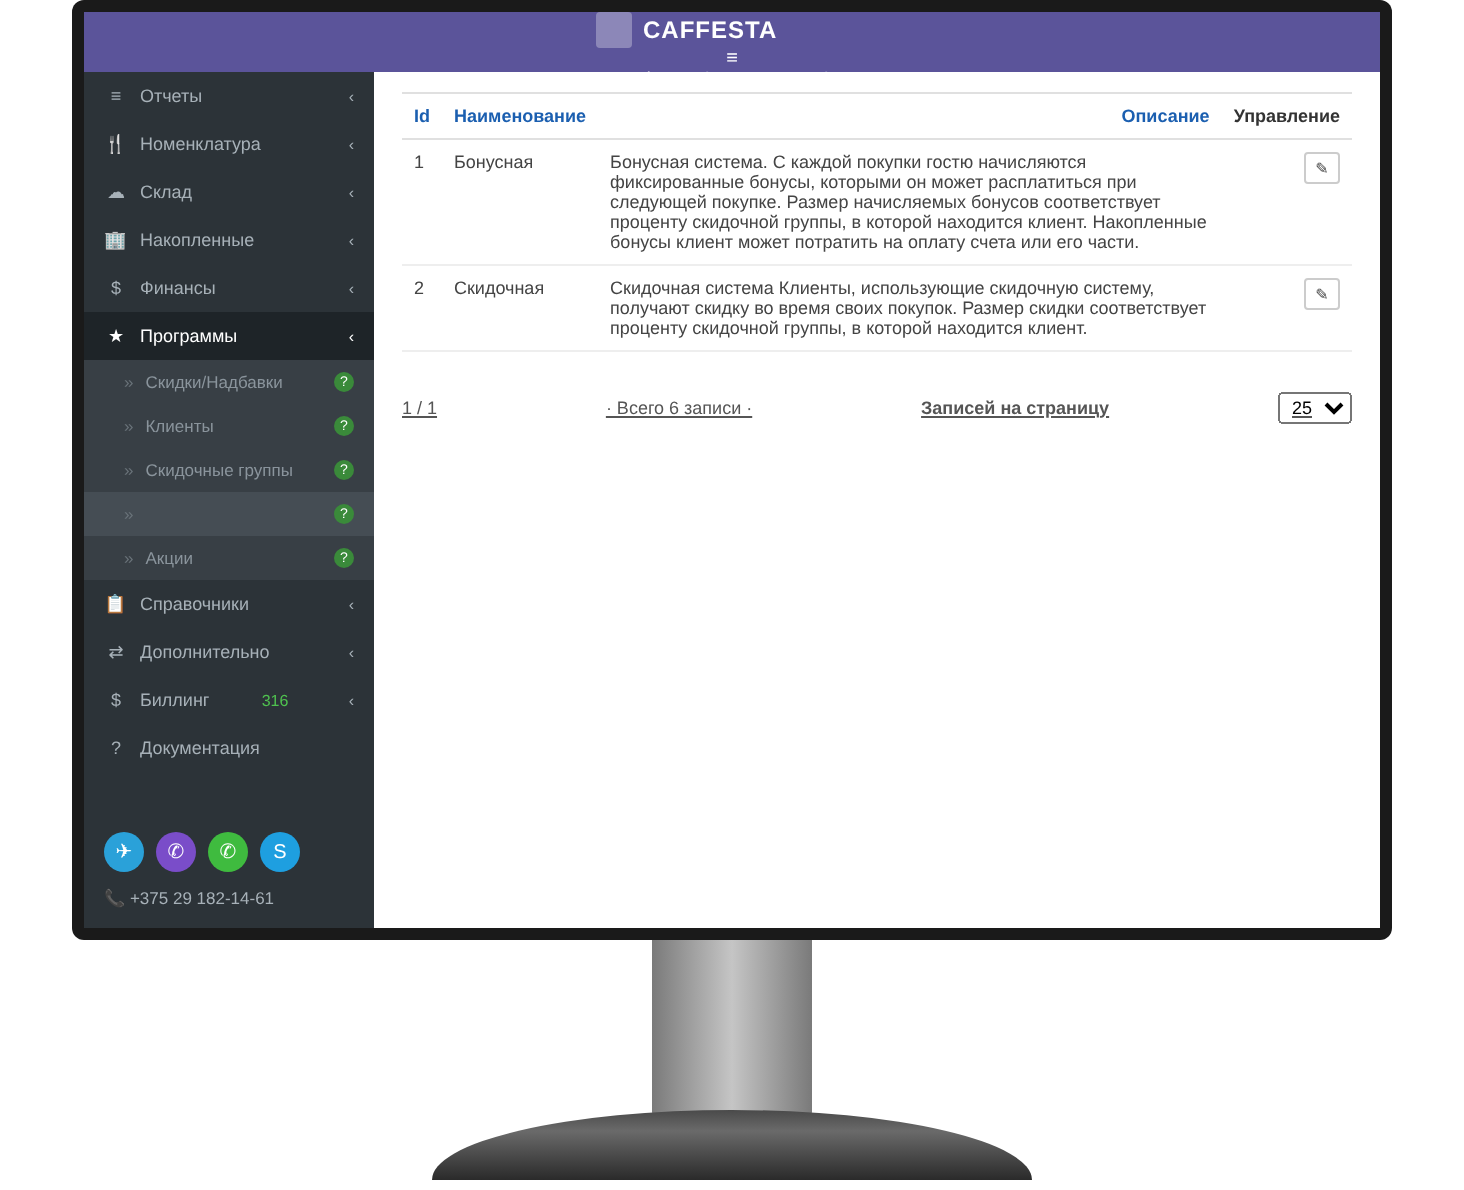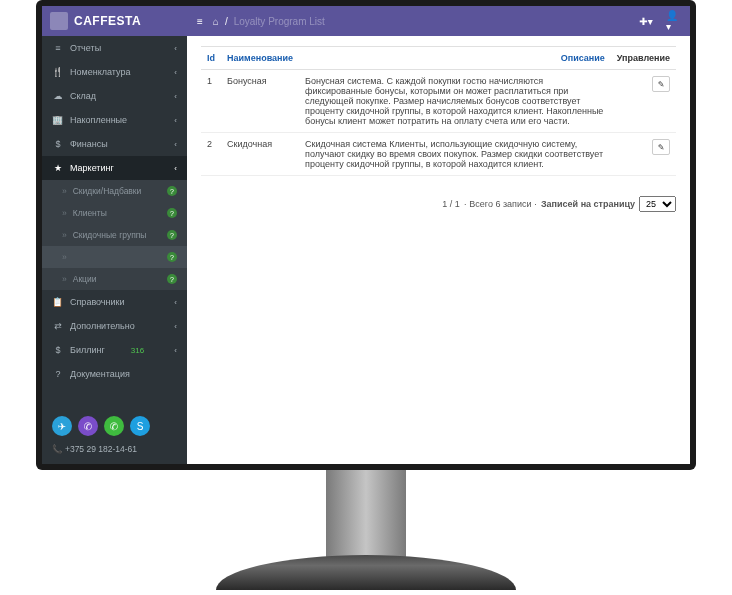--- a/index.html
+++ b/index.html
@@ -28,21 +28,21 @@
   }
   .stand-base {
     width: 300px; height: 35px; margin-top: -5px;
     background: linear-gradient(180deg, #4a4a4a 0%, #6a6a6a 30%, #2a2a2a 100%);
     border-radius: 50% / 100% 100% 0 0;
   }
   
   
   .topbar {
     height: 30px; background: #5b549a; display: flex; align-items: center;
-    color: #fff; font-size: 10px; padding: 0 8px;
+    color: #fff; font-size: 10px; padding: 0 8px; flex-direction: column;
   }
   .logo-area { display: flex; align-items: center; width: 137px; }
   .logo-icon { width: 18px; height: 18px; background: rgba(255,255,255,0.3); margin-right: 6px; border-radius: 2px; }
   .brand { font-weight: bold; font-size: 12px; letter-spacing: 0.5px; }
   .hamburger { margin: 0 10px; cursor: pointer; }
   .breadcrumb-area { display: flex; align-items: center; gap: 6px; color: rgba(255,255,255,0.9); }
   .breadcrumb-faded { color: rgba(255,255,255,0.35); }
   .topbar-right { margin-left: auto; display: flex; gap: 12px; align-items: center; }
   .top-icon { width: 16px; height: 16px; display:flex; align-items:center; justify-content:center; cursor:pointer; }
   
@@ -92,21 +92,21 @@
   }
   .data-table th.right { text-align:left; color:#333; }
   .data-table td { padding: 6px 6px; vertical-align: top; color:#444; border-bottom:1px solid #eee; }
   .edit-btn {
     width: 18px; height: 16px; border:1px solid #ccc; background:#fff;
     display:inline-flex; align-items:center; justify-content:center;
     font-size:8px; cursor:pointer; border-radius:2px;
   }
   .pager {
     margin-top: 20px; text-align: right; font-size: 9px; color:#555;
-    display:flex; justify-content:flex-end; align-items:center; gap:4px;
+    display:flex; justify-content:space-between; align-items:center; gap:4px;text-decoration:underline;
   }
   .pager select { font-size:9px; padding:1px 2px; }
 </style>
 </head>
 <body>
 
 <div class="monitor-frame">
   <div class="screen-bezel">
     <div class="screen">
 
@@ -149,21 +149,21 @@
             <span>Накопленные</span>
             <span class="chev">‹</span>
           </div>
           <div class="nav-item">
             <span class="ico">$</span>
             <span>Финансы</span>
             <span class="chev">‹</span>
           </div>
           <div class="nav-item expanded">
             <span class="ico">★</span>
-            <span>Маркетинг</span>
+            <span>Программы</span>
             <span class="chev">‹</span>
           </div>
           <div class="sub-item">
             <span class="dot">»</span>
             <span>Скидки/Надбавки</span>
             <span class="badge-help">?</span>
           </div>
           <div class="sub-item">
             <span class="dot">»</span>
             <span>Клиенты</span>

